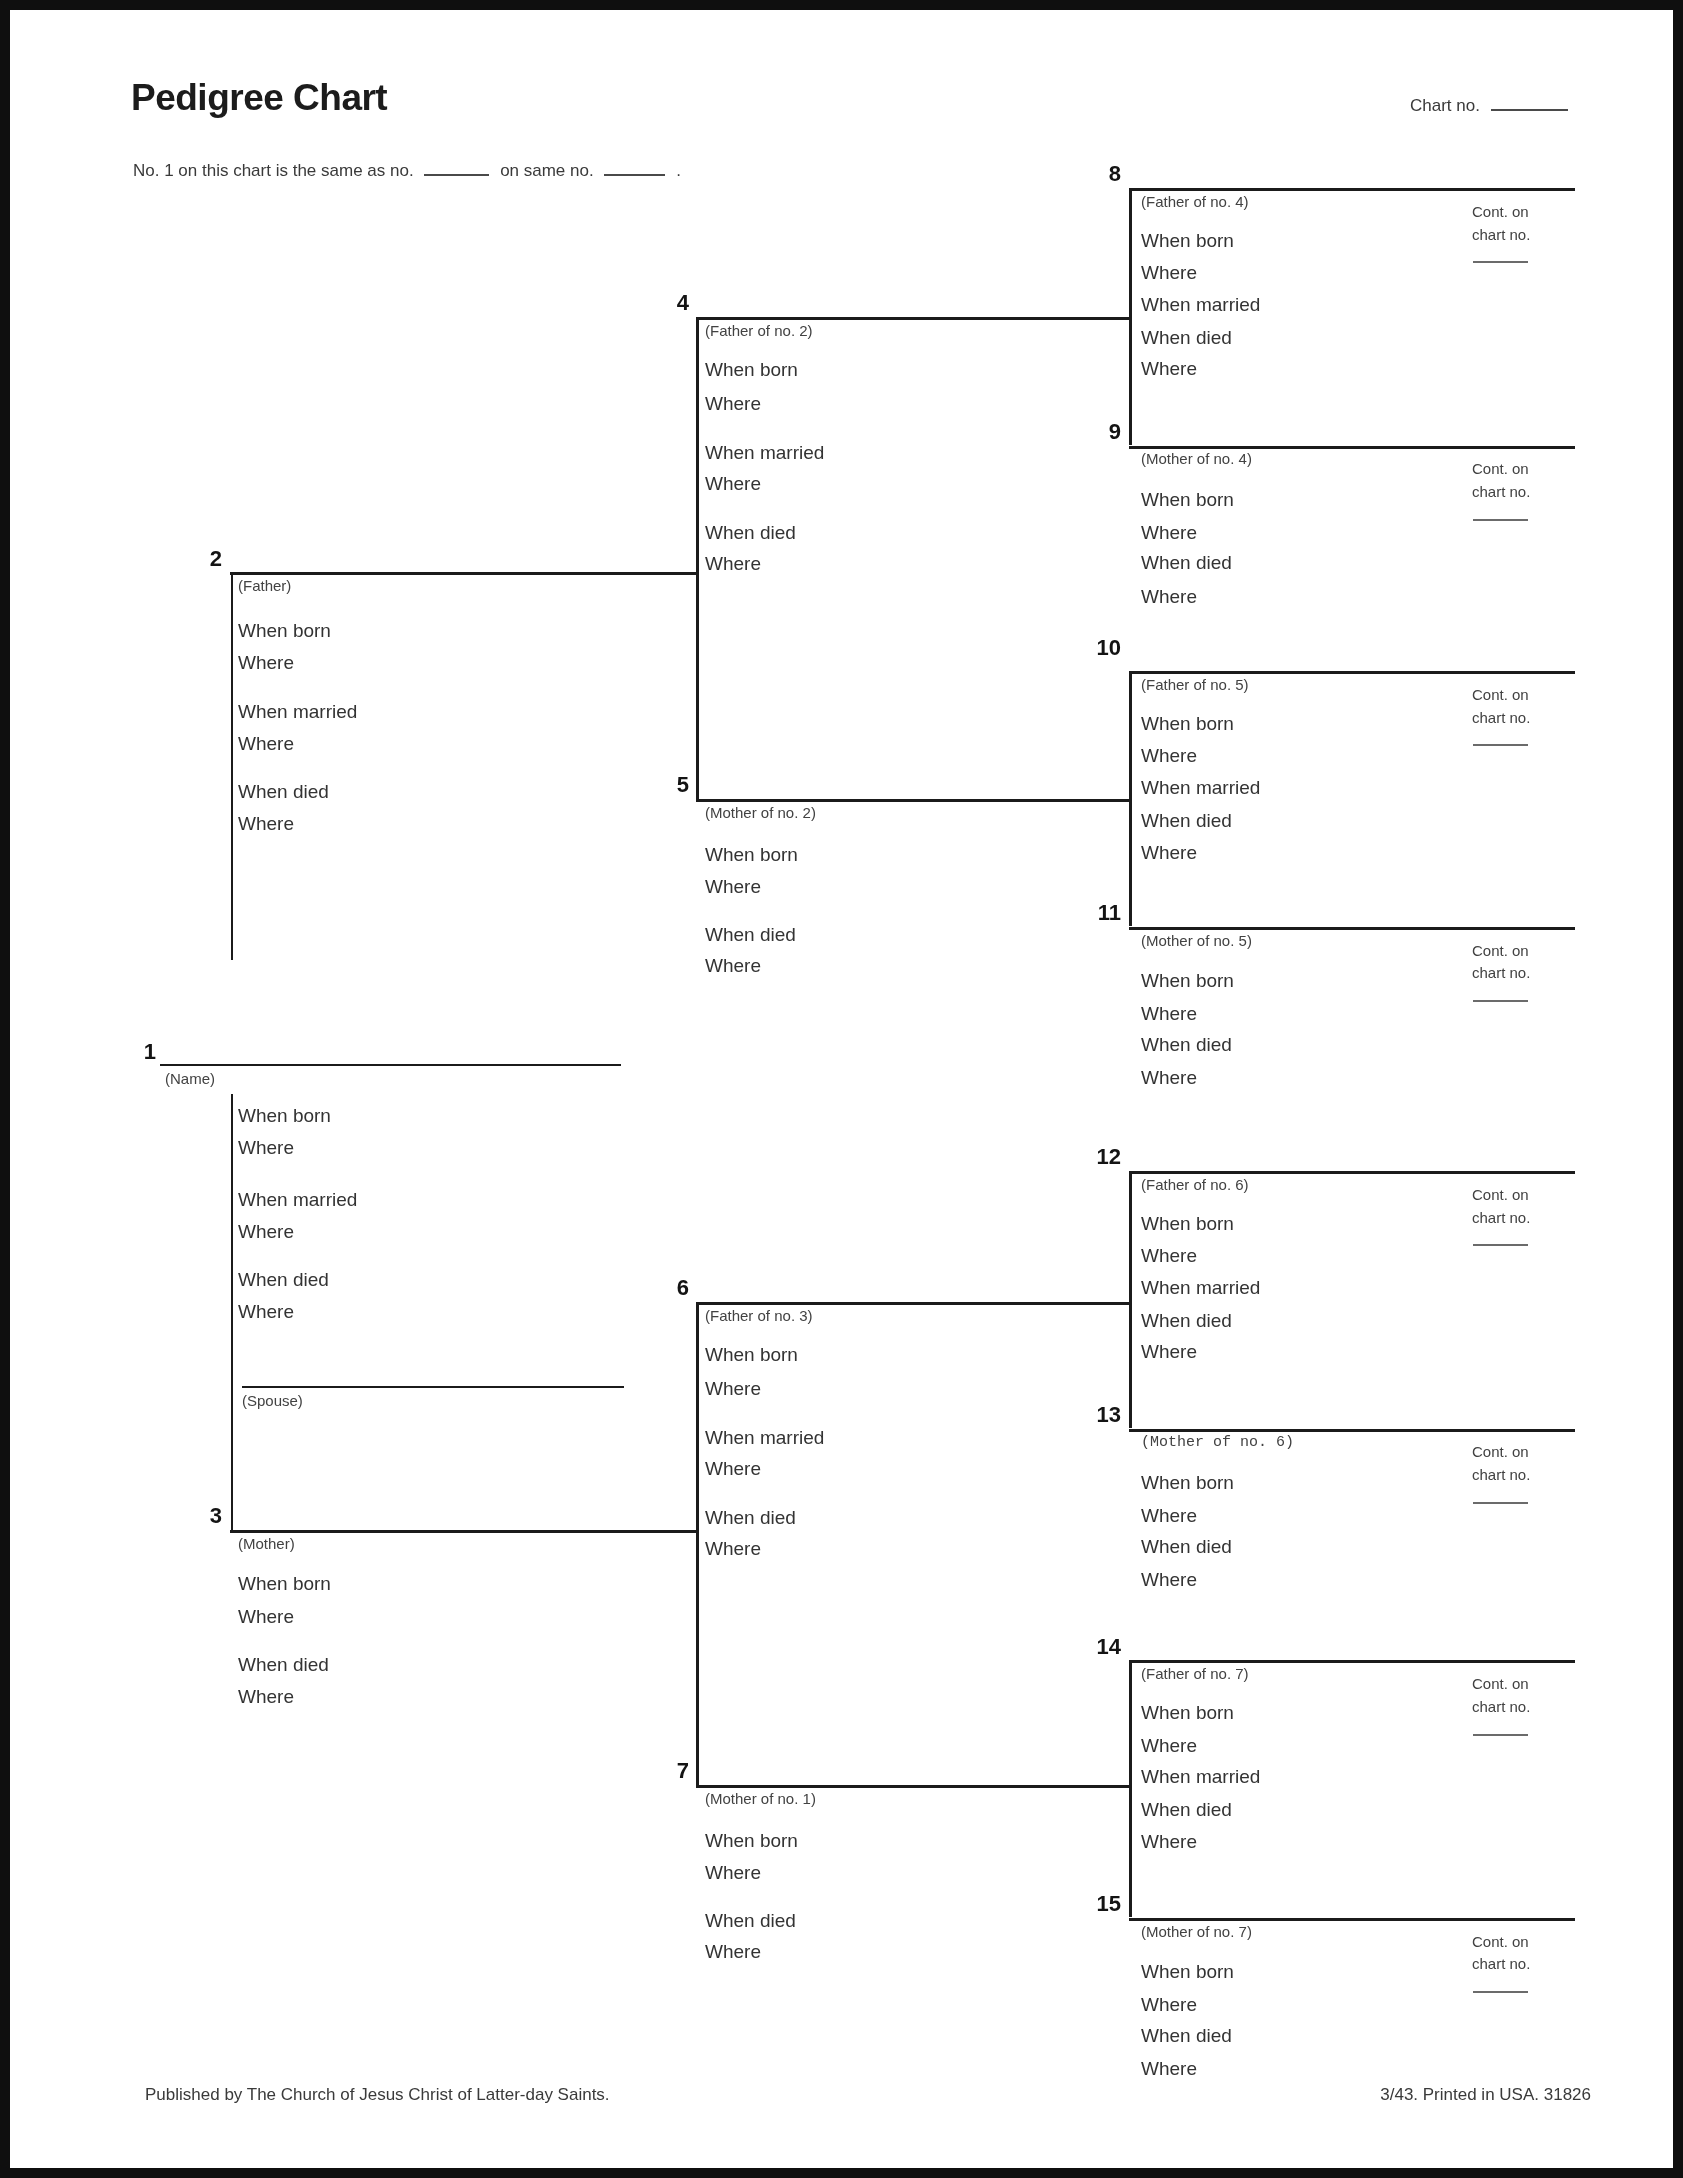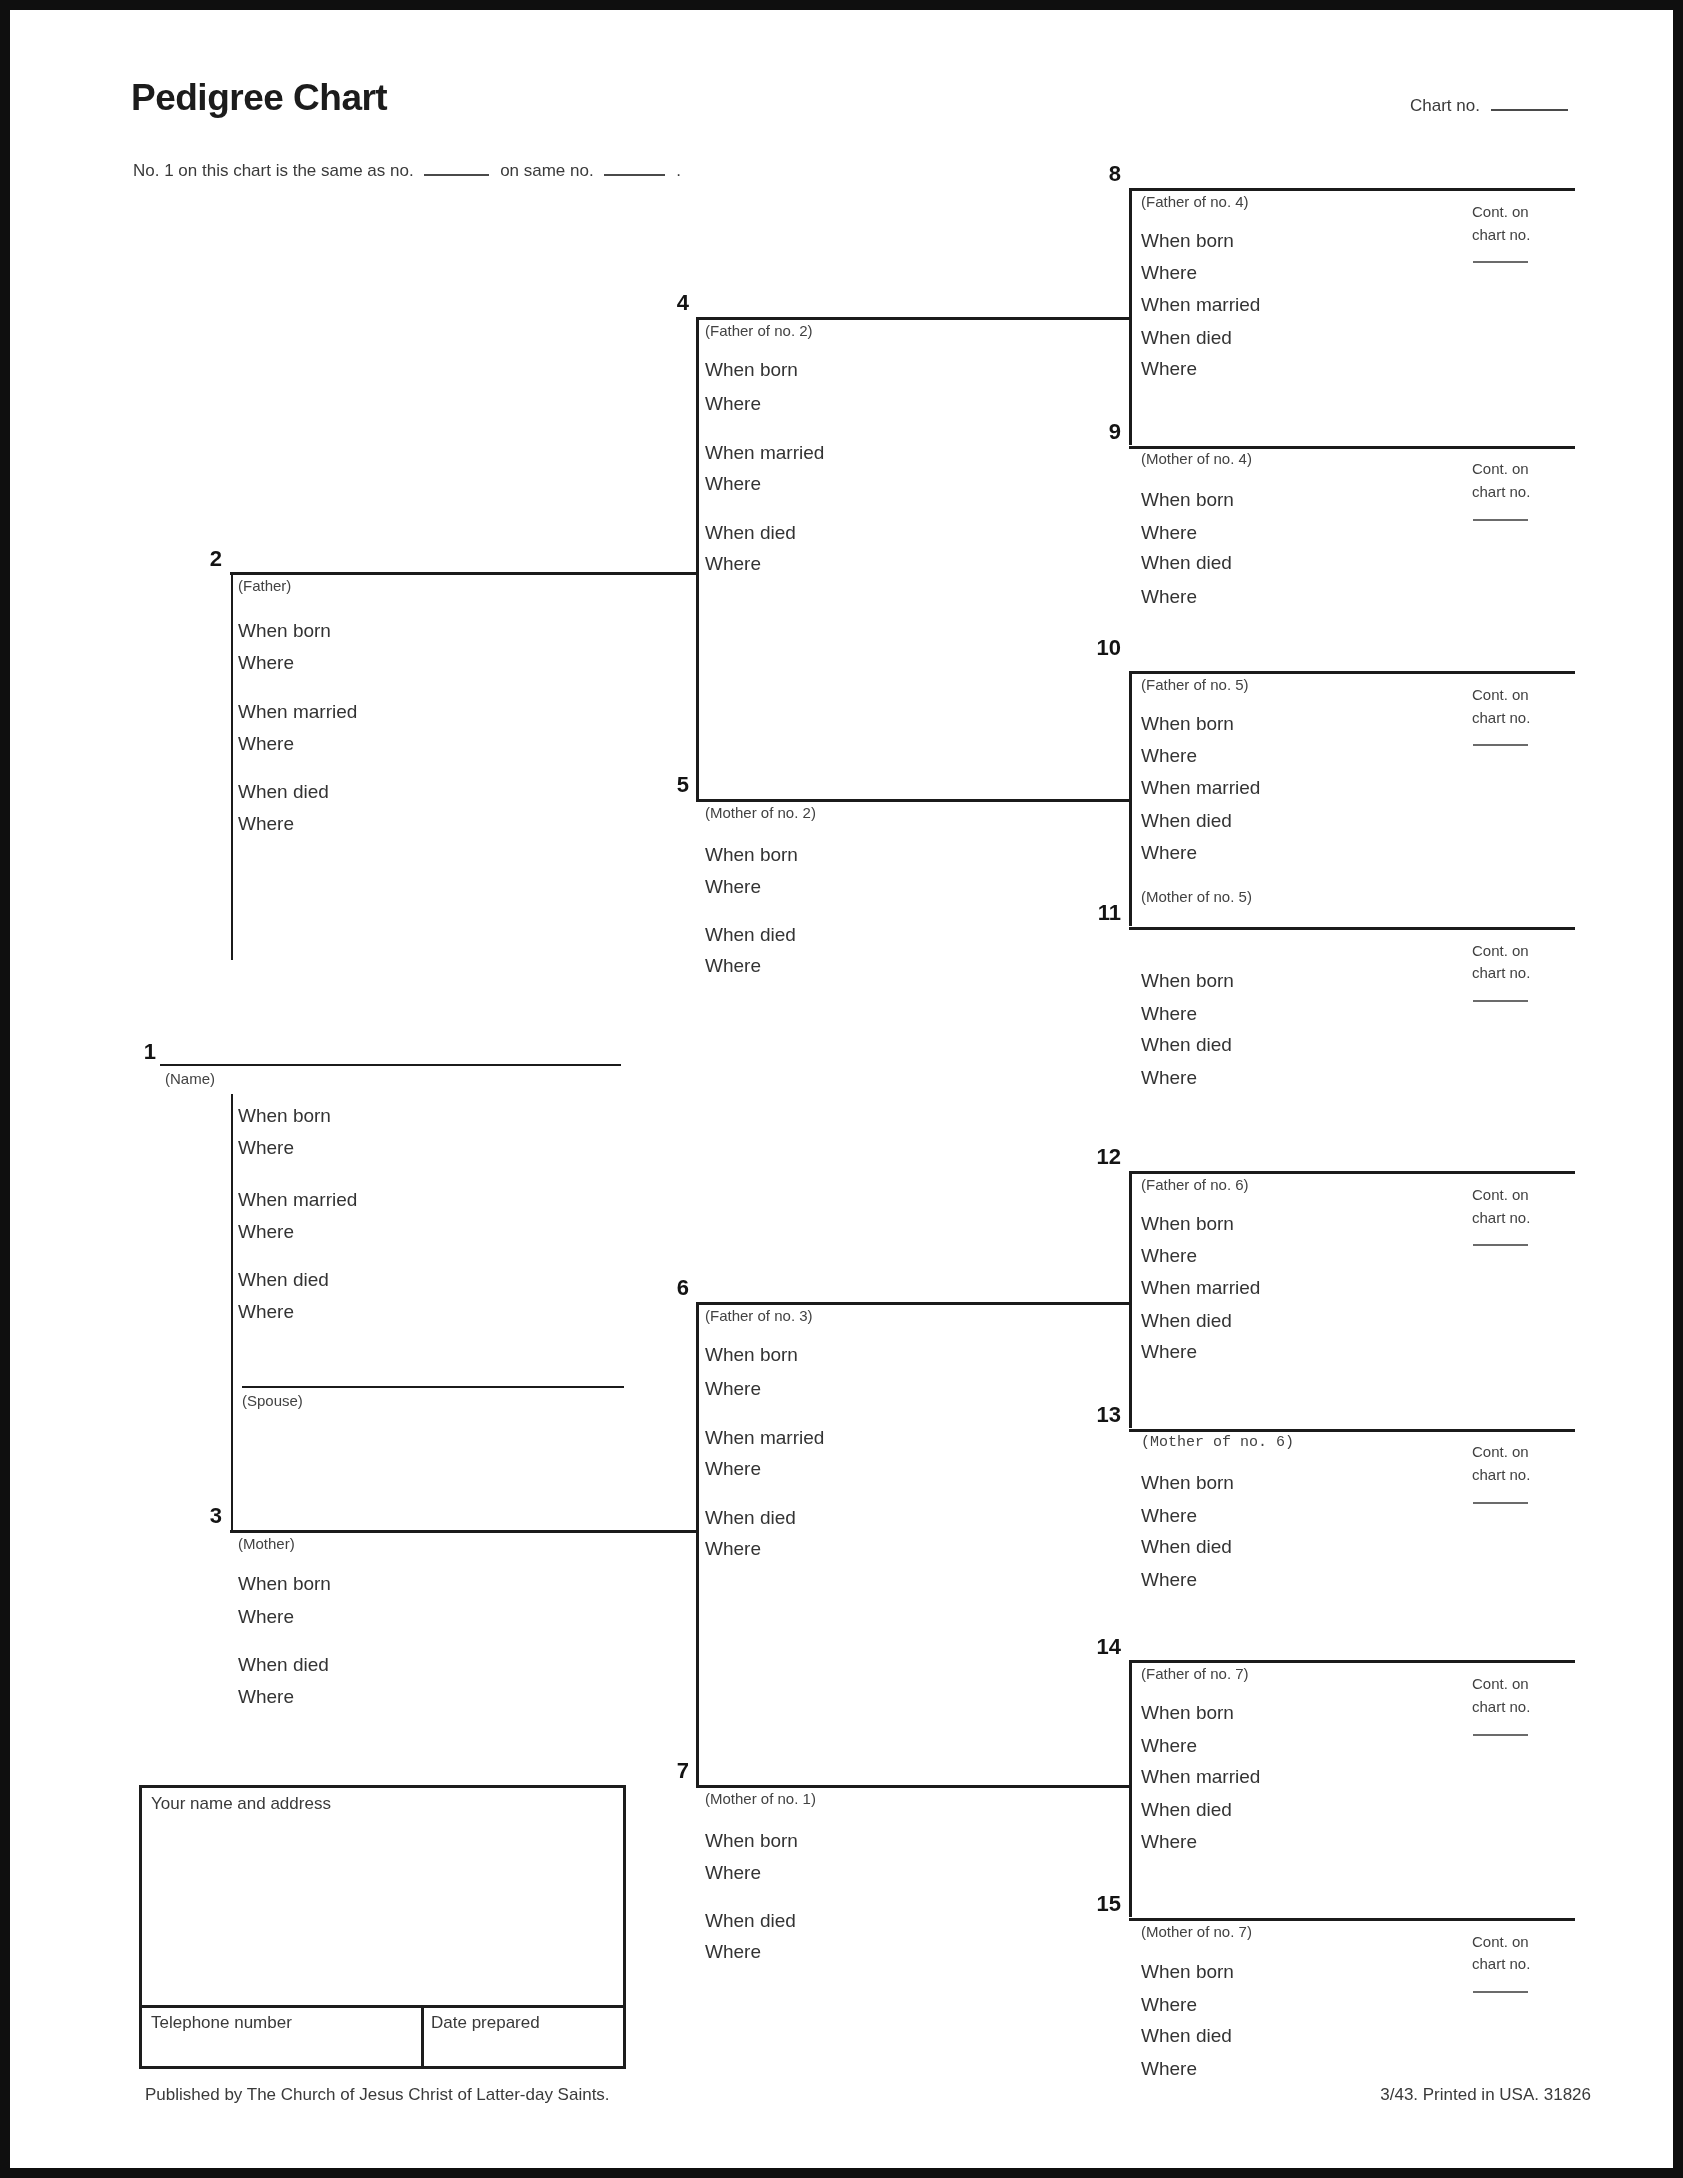--- a/index.html
+++ b/index.html
@@ -153,21 +153,21 @@
         <div class="field" style="left: 1141px; top: 777px;">When married</div>
         <div class="field" style="left: 1141px; top: 810px;">When died</div>
         <div class="field" style="left: 1141px; top: 842px;">Where</div>
         <div class="cont" style="left: 1472px; top: 686px;">Cont. on</div>
         <div class="cont" style="left: 1472px; top: 709px;">chart no.</div>
         <div class="contline" style="left: 1473px; top: 744px;"></div>
       </div>
       <div class="abs" style="">
         <div class="hline" style="left: 1129px; top: 927px; width: 446px;"></div>
         <div class="num" style="left: 1062px; top: 900px;">11</div>
-        <div class="role" style="left: 1141px; top: 888px; text-align: right;">(Mother of no. 5)</div>
+        <div class="role" style="left: 1141px; top: 932px; text-align: right;">(Mother of no. 5)</div>
         <div class="field" style="left: 1141px; top: 970px;">When born</div>
         <div class="field" style="left: 1141px; top: 1003px;">Where</div>
         <div class="field" style="left: 1141px; top: 1034px;">When died</div>
         <div class="field" style="left: 1141px; top: 1067px;">Where</div>
         <div class="cont" style="left: 1472px; top: 942px;">Cont. on</div>
         <div class="cont" style="left: 1472px; top: 964px;">chart no.</div>
         <div class="contline" style="left: 1473px; top: 1000px;"></div>
       </div>
       <div class="abs" style="">
         <div class="hline" style="left: 1129px; top: 1171px; width: 446px;"></div>
@@ -222,26 +222,19 @@
       <div class="vline" style="left: 231px; top: 572px; height: 388px; width: 2px;"></div>
       <div class="vline" style="left: 231px; top: 1094px; height: 436px; width: 2px;"></div>
       <div class="vline" style="left: 696px; top: 317px; height: 482px; width: 3px;"></div>
       <div class="vline" style="left: 696px; top: 1302px; height: 483px; width: 3px;"></div>
       <div class="vline" style="left: 1129px; top: 188px; height: 257px; width: 3px;"></div>
       <div class="vline" style="left: 1129px; top: 671px; height: 255px; width: 3px;"></div>
       <div class="vline" style="left: 1129px; top: 1171px; height: 257px; width: 3px;"></div>
       <div class="vline" style="left: 1129px; top: 1660px; height: 257px; width: 3px;"></div>
     </div>
 
-  <div id="addrbox">
-    <span class="boxlabel" style="left:9px;top:6px">Your name and address</span>
-    <div class="divh"></div>
-    <div class="divv"></div>
-    <span class="boxlabel" style="left:9px;top:225px">Telephone number</span>
-    <span class="boxlabel" style="left:289px;top:225px">Date prepared</span>
-  </div>
 
   <div class="footer" style="left:145px">Published by The Church of Jesus Christ of Latter-day Saints.</div>
   <div class="footer" style="right:92px">3/43. Printed in USA. 31826</div>
 
   <div id="frame"></div>
 </div>
 
 
 </body></html>

